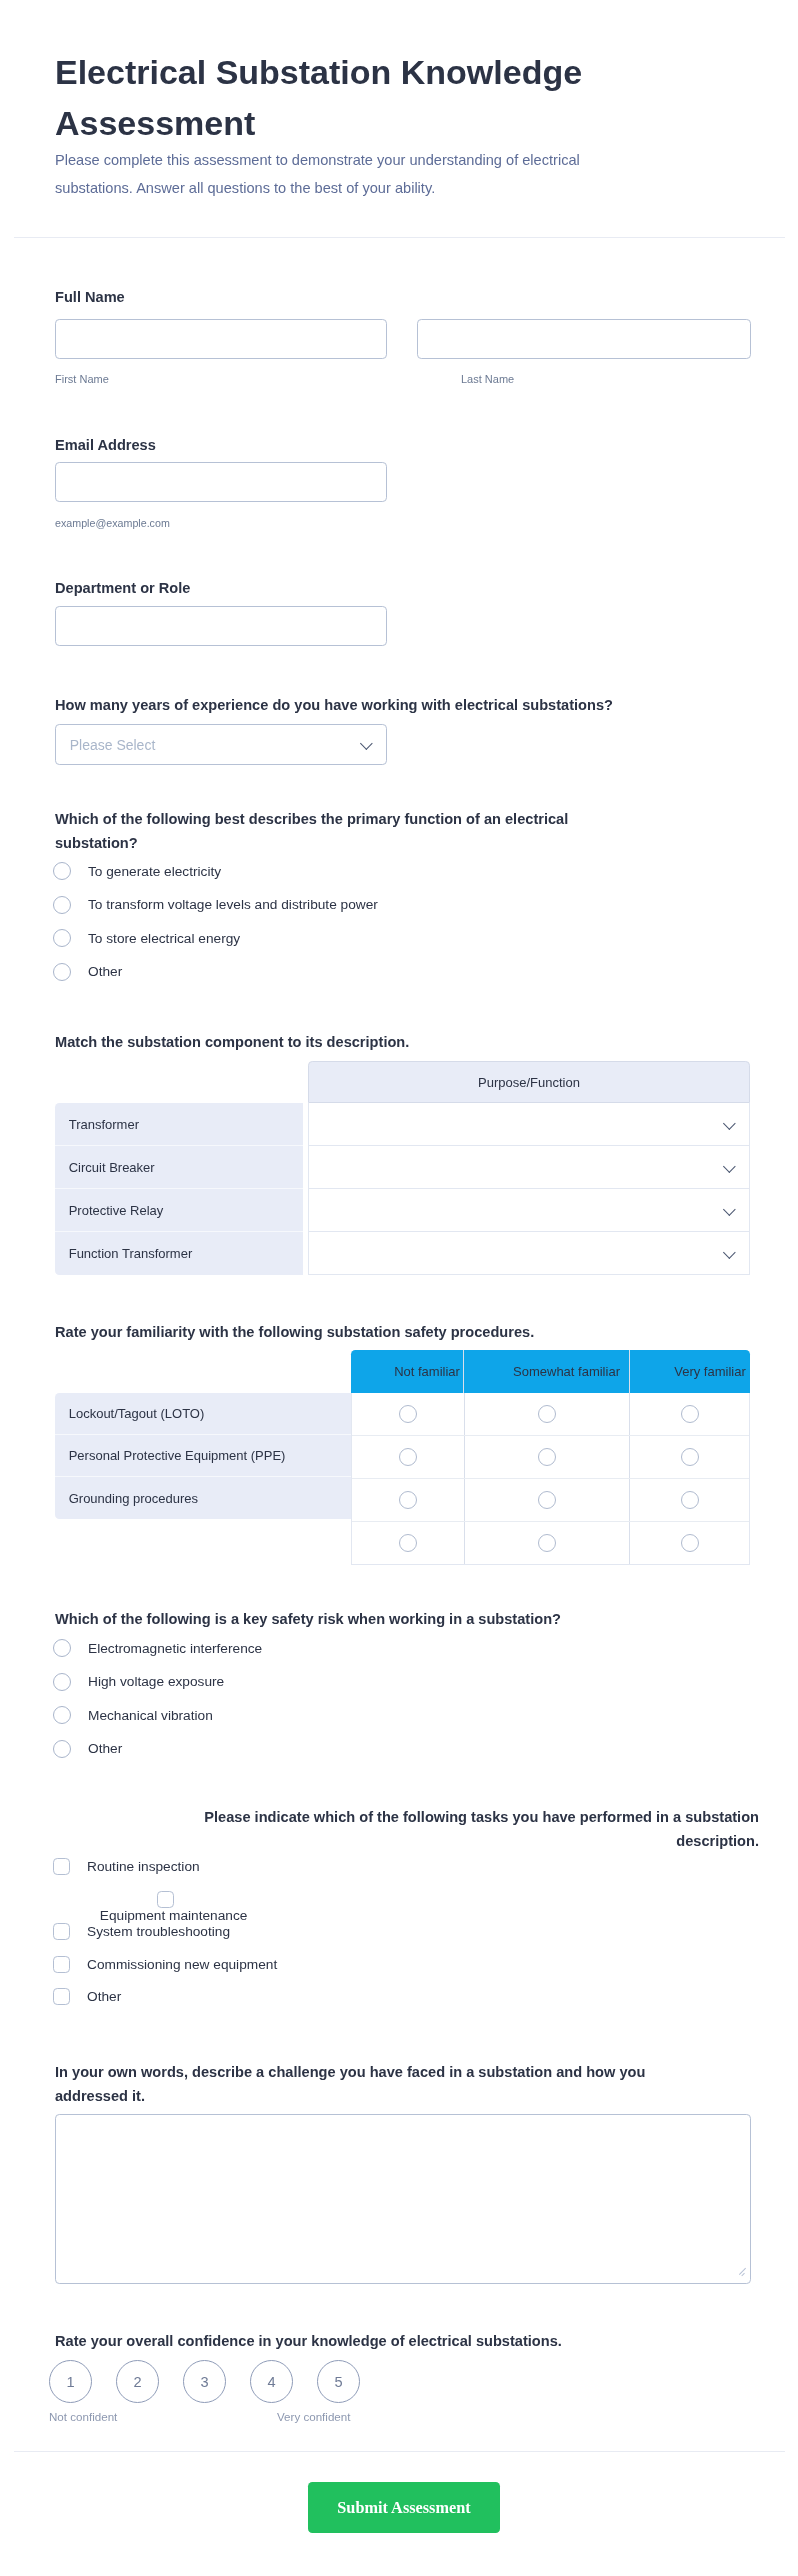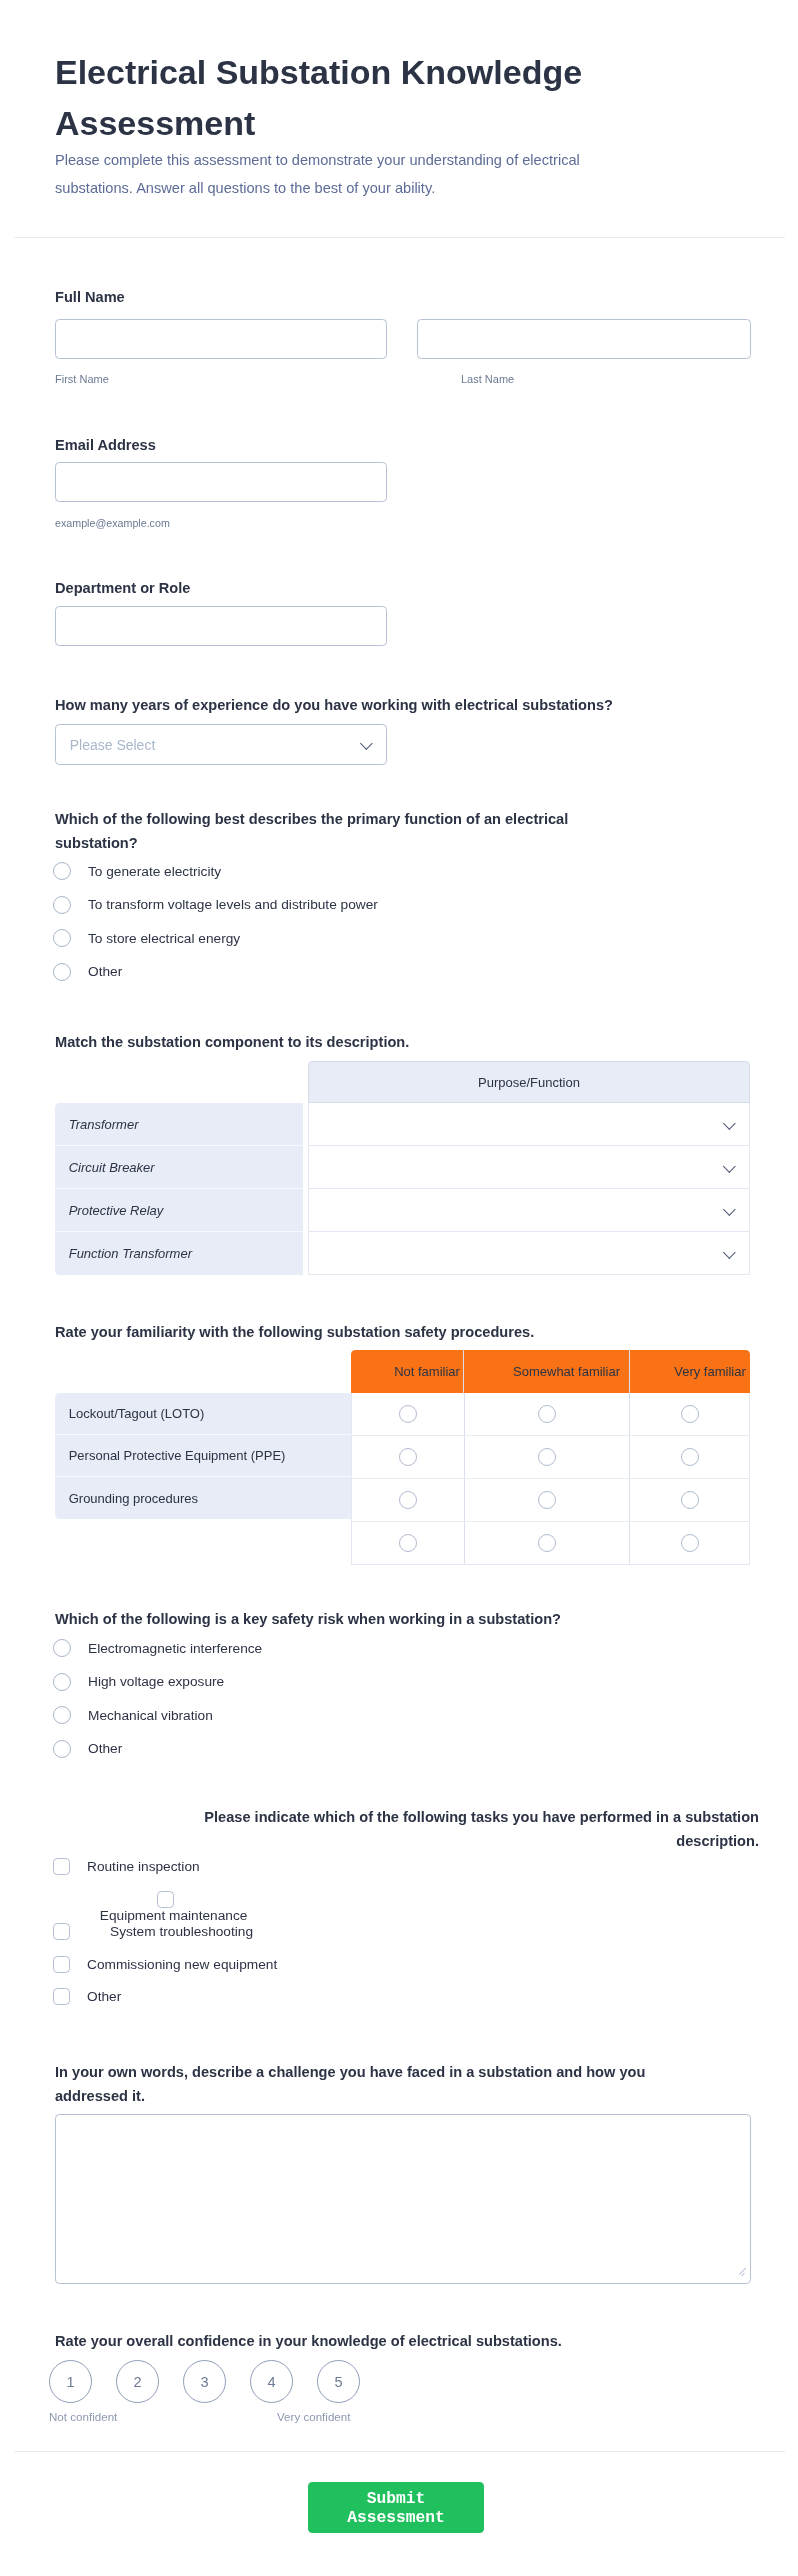--- a/index.html
+++ b/index.html
@@ -22,33 +22,33 @@
   .opts{position:absolute;left:53px;}
   .opt{display:flex;align-items:center;margin-bottom:15.5px;height:18px;}
   .radio{width:18px;height:18px;border:0.9px solid #a9b5cb;border-radius:50%;background:#fff;box-sizing:border-box;
          flex:0 0 auto;cursor:pointer;}
   .checkbox{width:17px;height:17px;border:0.9px solid #b4bfd3;border-radius:4.3px;background:#fff;box-sizing:border-box;
          flex:0 0 auto;cursor:pointer;}
   .optlbl{margin-left:17px;font-size:13.7px;color:#2c3345;font-weight:400;}
   
   .m-labelcell{box-sizing:border-box;background:#e8ecf7;display:flex;align-items:center;
                padding-left:13.7px;font-size:13px;color:#2c3345;border-bottom:0.9px solid #f6f8fc;}
-  .m1-labels{left:55px;top:1103px;width:248px;font-style:italic;}
+  .m1-labels{left:55px;top:1103px;width:248px;}
   .m1-labels .m-labelcell{height:43px;}
   .m1-labels .m-labelcell:first-child{border-top-left-radius:4.3px;}
   .m1-labels .m-labelcell:last-child{border-bottom-left-radius:4.3px;border-bottom:none;}
   .m1-values{left:308px;top:1061px;width:442px;}
   .m1-header{box-sizing:border-box;height:42px;background:#e8ecf7;border:0.9px solid #d5dbe9;
              border-radius:4.3px 4.3px 0 0;display:flex;align-items:center;justify-content:center;
              font-size:13px;color:#2c3345;}
   .m1-cell{box-sizing:border-box;position:relative;height:43px;background:#fff;border:0.9px solid #e2e7f1;border-top:none;cursor:pointer;}
   .m1-cell .chev{position:absolute;right:15.5px;top:16.3px;}
   
   .m2-header{left:351px;top:1350px;width:399px;display:flex;}
-  .m2-hcell{box-sizing:border-box;height:43px;background:#f97316;border-right:0.9px solid #d9dfeb;
+  .m2-hcell{box-sizing:border-box;height:43px;background:#0ea5e9;border-right:0.9px solid #d9dfeb;
             display:flex;align-items:center;justify-content:center;font-size:13px;color:#2c3345;text-align:center;padding-left:40px;}
   .m2-hcell:first-child{border-top-left-radius:4.3px;}
   .m2-hcell:last-child{border-right:none;border-top-radius:4.3px;border-top-right-radius:4.3px;}
   .m2-labels{left:55px;top:1393px;width:296px;}
   .m2-labels .m-labelcell{height:42px;}
   .m2-labels .m-labelcell:first-child{border-top-left-radius:4.3px;}
   .m2-labels .m-labelcell:last-child{border-bottom-left-radius:4.3px;border-bottom:none;}
   .m2-body{left:351px;top:1393px;width:399px;border:0.9px solid #e2e7f1;border-top:none;box-sizing:border-box;}
   .m2-row{display:flex;height:42px;border-bottom:0.9px solid #e8ecf2;}
   .m2-row:last-child{border-bottom:none;}
@@ -58,22 +58,22 @@
   textarea.ta{position:absolute;left:55px;top:2114px;width:696px;height:170px;box-sizing:border-box;
       background:#fff;border:0.9px solid #b6c1d5;border-radius:4.3px;resize:none;outline:none;font:inherit;}
   .resize-handle{position:absolute;left:737px;top:2266px;width:10.3px;height:10.3px;}
   .resize-handle span{position:absolute;background:#b6c1d5;height:0.9px;transform:rotate(-45deg);}
   .rh1{width:8.6px;left:0.9px;top:5.2px;}
   .rh2{width:4.3px;left:4.3px;top:7.7px;}
   .scale{left:49px;top:2360px;display:flex;gap:24px;}
   .scale-circle{width:43px;height:43px;border:0.9px solid #8f9cb8;border-radius:50%;box-sizing:border-box;
         display:flex;align-items:center;justify-content:center;font-size:14.6px;color:#6f7b96;background:#fff;cursor:pointer;}
   .scale-lbl{position:absolute;top:2410px;font-size:11.6px;color:#8d98b0;}
-  .submit{position:absolute;left:308px;top:2482px;width:176px;height:51px;border:none;border-radius:4.3px;
-      background:#21c05e;color:#ffffff;font-family:Liberation Mono, monospace;font-size:16.3px;font-weight:600;cursor:pointer;}
+  .submit{position:absolute;left:308px;top:2482px;width:192px;height:51px;border:none;border-radius:4.3px;
+      background:#21c05e;color:#ffffff;font-family:Liberation Serif, serif;font-size:16.3px;font-weight:600;cursor:pointer;}
 </style>
 </head>
 <body>
 
 <div id="page">
 
   <div class="abs title">
     <div>Electrical Substation Knowledge</div>
     <div>Assessment</div>
   </div>
@@ -232,21 +232,21 @@
   </div>
   <div class="opts" style="top:1858px;">
     <div class="opt" style="height:17px;">
       <span class="checkbox"></span>
       <span class="optlbl">Routine inspection</span>
     </div>
     <div class="opt" style="height:17px;flex-direction:column;">
       <span class="checkbox"></span>
       <span class="optlbl">Equipment maintenance</span>
     </div>
-    <div class="opt" style="height:17px;gap:23px;">
+    <div class="opt" style="height:17px;">
       <span class="checkbox"></span>
       <span class="optlbl">System troubleshooting</span>
     </div>
     <div class="opt" style="height:17px;">
       <span class="checkbox"></span>
       <span class="optlbl">Commissioning new equipment</span>
     </div>
     <div class="opt" style="height:17px;">
       <span class="checkbox"></span>
       <span class="optlbl">Other</span>

